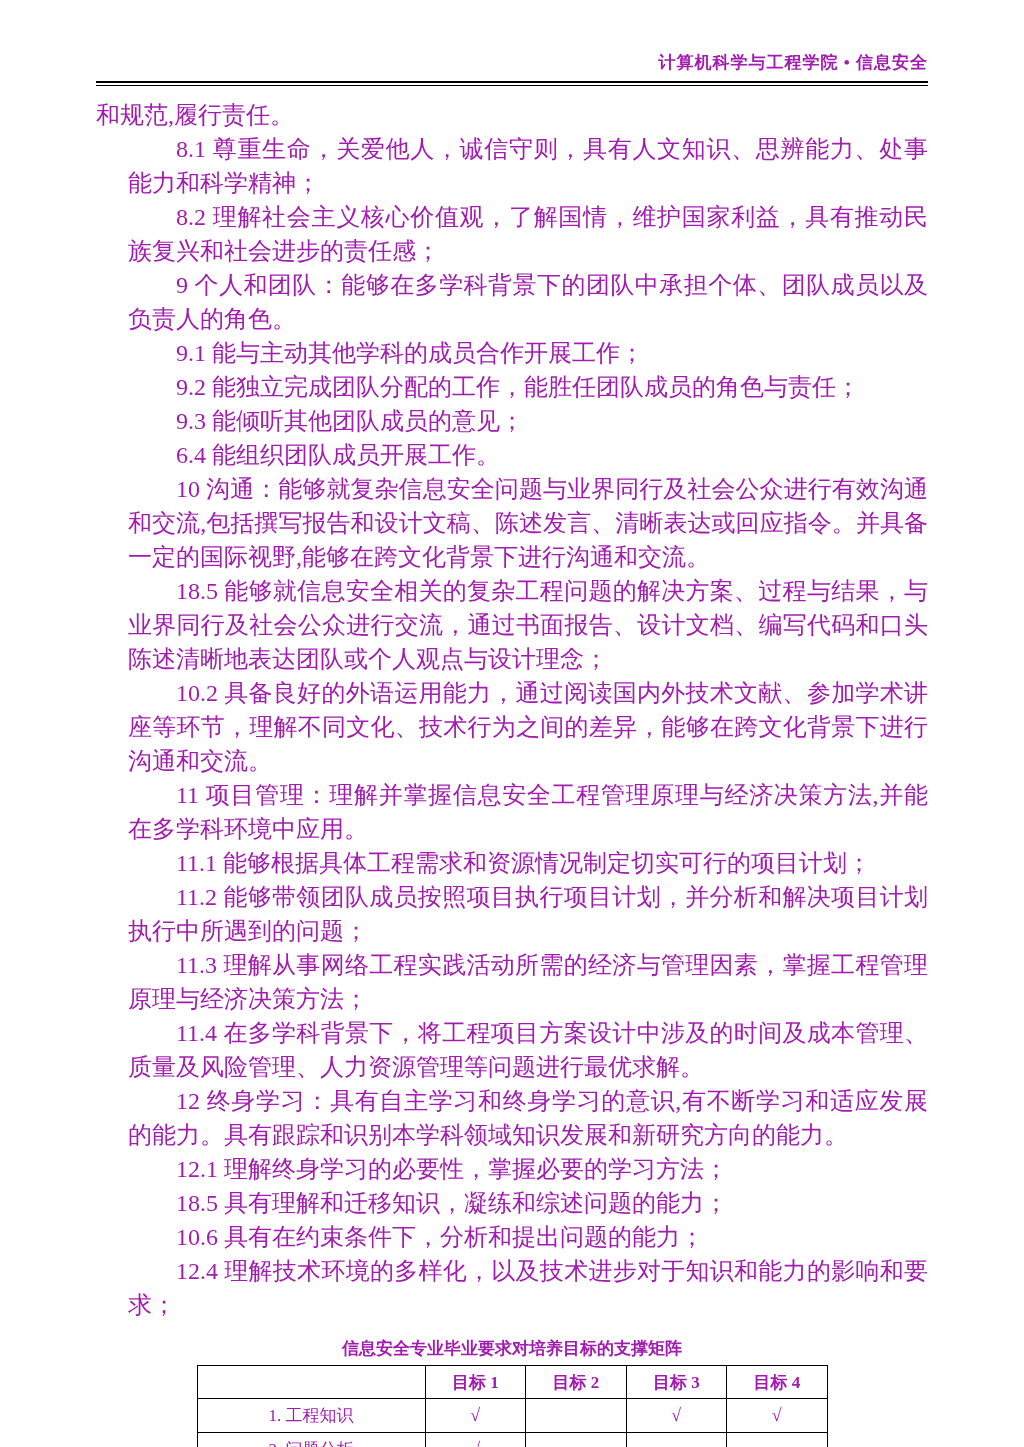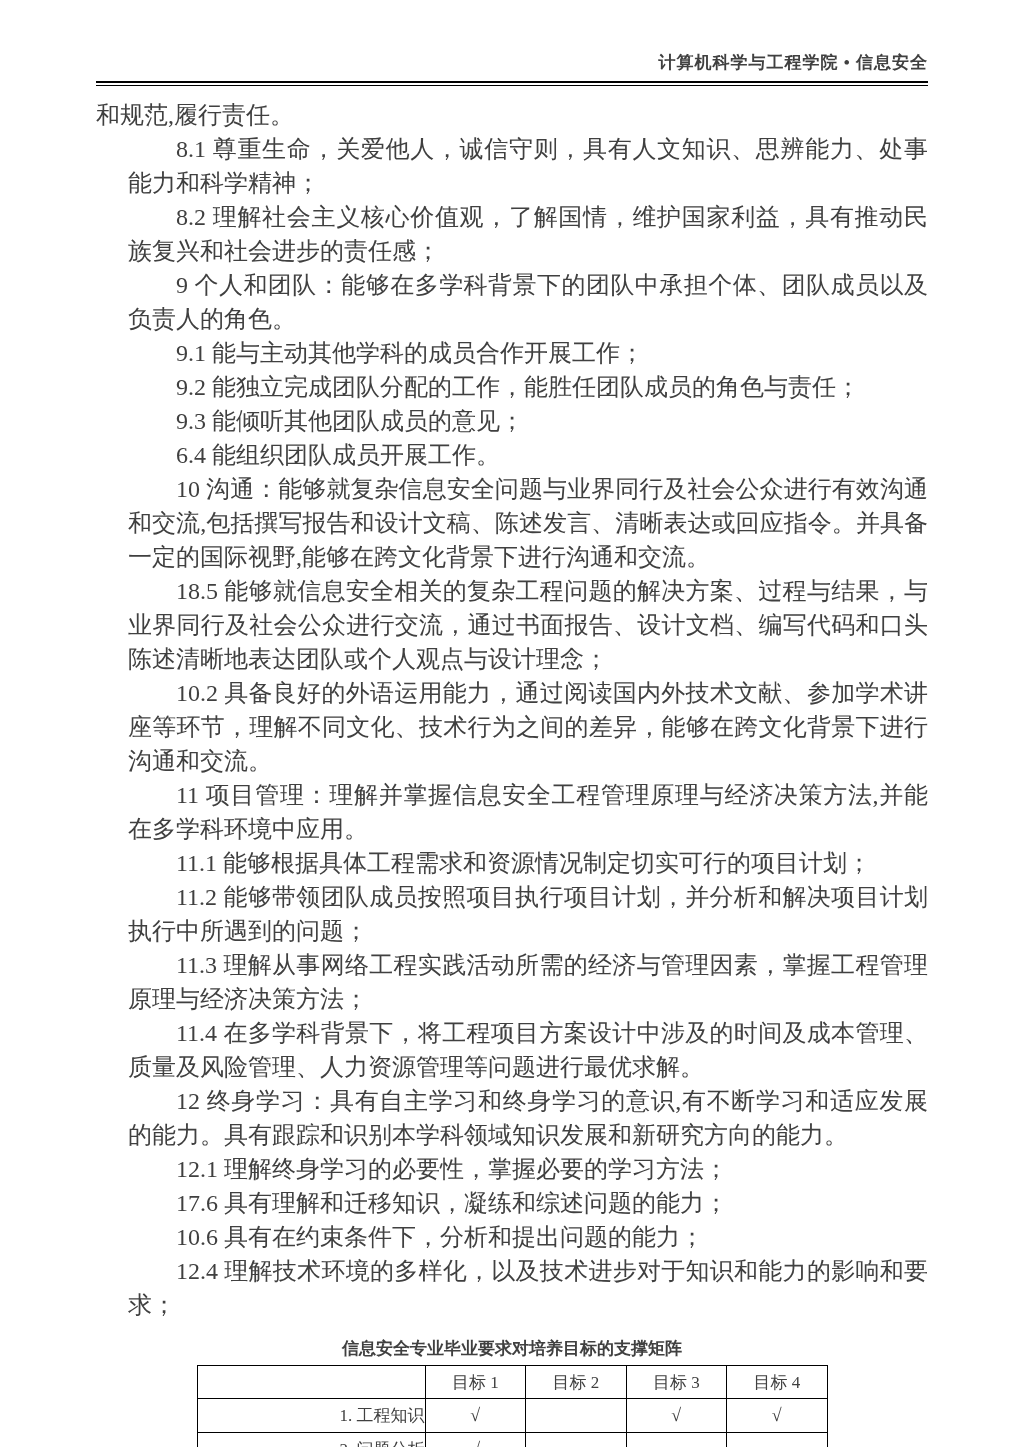--- a/index.html
+++ b/index.html
@@ -6,21 +6,21 @@
     margin: 0;
     padding: 0;
     background: #ffffff;
   }
   .page {
     position: relative;
     width: 1024px;
     height: 1447px;
     margin: 0 auto;
     background: #ffffff;
-    color: #404040;
+    color: #a21caf;
     font-family: "Liberation Serif", "DejaVu Serif", serif;
     box-sizing: border-box;
     padding: 52px 96px 0 96px;
     overflow: hidden;
   }
   .header-text {
     text-align: right;
     font-weight: bold;
     font-size: 17px;
     line-height: 22px;
@@ -58,28 +58,28 @@
     margin: 4px auto 0 auto;
     border-collapse: collapse;
     font-size: 17px;
     table-layout: fixed;
   }
   table.matrix th, table.matrix td {
     border: 1.5px solid #000;
     padding: 0;
   }
   table.matrix th {
-    font-weight: normal;
+    font-weight: bold;
     height: 32px;
   }
   table.matrix col.label-col { width: 228px; }
   table.matrix col.mark-col  { width: 100.5px; }
   td.label-cell {
     height: 33px;
-    text-align: right;
+    text-align: center;
     padding-left: 9px;
   }
   td.mark-cell {
     text-align: center;
     font-size: 18px;
   }
   .footer {
     text-align: center;
     font-size: 17px;
     margin-top: 9px;
@@ -107,21 +107,21 @@
       <p class="para indent">10 沟通：能够就复杂信息安全问题与业界同行及社会公众进行有效沟通和交流,包括撰写报告和设计文稿、陈述发言、清晰表达或回应指令。并具备一定的国际视野,能够在跨文化背景下进行沟通和交流。</p>
       <p class="para indent">18.5 能够就信息安全相关的复杂工程问题的解决方案、过程与结果，与业界同行及社会公众进行交流，通过书面报告、设计文档、编写代码和口头陈述清晰地表达团队或个人观点与设计理念；</p>
       <p class="para indent">10.2 具备良好的外语运用能力，通过阅读国内外技术文献、参加学术讲座等环节，理解不同文化、技术行为之间的差异，能够在跨文化背景下进行沟通和交流。</p>
       <p class="para indent">11 项目管理：理解并掌握信息安全工程管理原理与经济决策方法,并能在多学科环境中应用。</p>
       <p class="para indent">11.1 能够根据具体工程需求和资源情况制定切实可行的项目计划；</p>
       <p class="para indent">11.2 能够带领团队成员按照项目执行项目计划，并分析和解决项目计划执行中所遇到的问题；</p>
       <p class="para indent">11.3 理解从事网络工程实践活动所需的经济与管理因素，掌握工程管理原理与经济决策方法；</p>
       <p class="para indent">11.4 在多学科背景下，将工程项目方案设计中涉及的时间及成本管理、质量及风险管理、人力资源管理等问题进行最优求解。</p>
       <p class="para indent">12 终身学习：具有自主学习和终身学习的意识,有不断学习和适应发展的能力。具有跟踪和识别本学科领域知识发展和新研究方向的能力。</p>
       <p class="para indent">12.1 理解终身学习的必要性，掌握必要的学习方法；</p>
-      <p class="para indent">17.6 具有理解和迁移知识，凝练和综述问题的能力；</p>
+      <p class="para indent">18.5 具有理解和迁移知识，凝练和综述问题的能力；</p>
       <p class="para indent">10.6 具有在约束条件下，分析和提出问题的能力；</p>
       <p class="para indent">12.4 理解技术环境的多样化，以及技术进步对于知识和能力的影响和要求；</p>
     </div>
 
   <div class="table-title">信息安全专业毕业要求对培养目标的支撑矩阵</div>
 
   <table class="matrix">
     <colgroup id="matrix-cols">
         <col class="label-col">
         <col class="mark-col">

